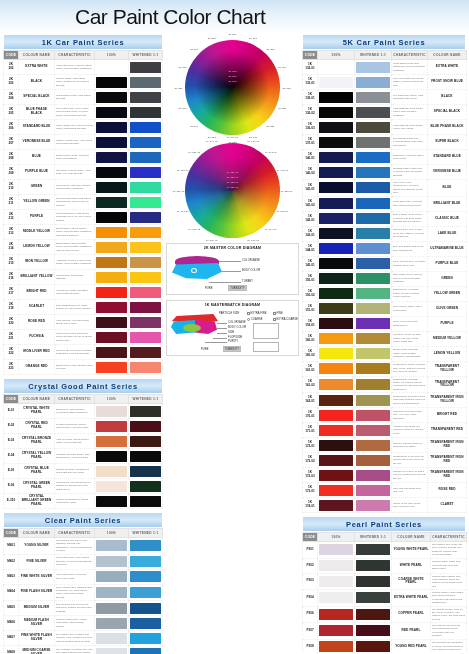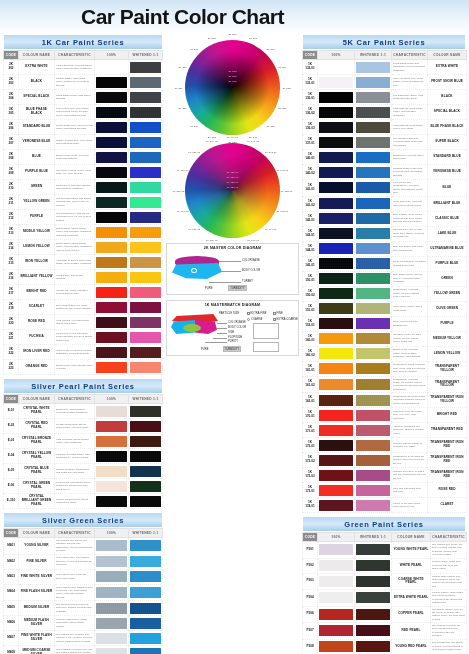--- a/index.html
+++ b/index.html
@@ -41,22 +41,22 @@
     width: 5px; height: 7px; background: #e8308a;
     transform: skewX(-14deg);
   }
   .logo-car { font-size: 13px; font-weight: bold; color: #1b54a8; letter-spacing: -0.3px; }
   .logo-charm { font-size: 10px; font-weight: bold; color: #1b54a8; letter-spacing: -0.2px; }
   .logo-cn {
     position: absolute; left: 14px; bottom: -6px;
     font-size: 5px; color: #e8308a; letter-spacing: 1px;
   }
   .title {
-    font-size: 21px; font-weight: bold; color: #141414;
-    margin-left: 26px; letter-spacing: -0.5px;
+    font-size: 21px; font-weight: normal; color: #141414;
+    margin-left: 20px; letter-spacing: -0.5px;
   }
 
   
   .cols { display: flex; position: relative; padding: 0 3px; gap: 3px; }
   .col-left  { width: 160px; flex: 0 0 160px; }
   .col-mid   { width: 133px; flex: 0 0 133px; }
   .col-right { width: 164px; flex: 0 0 164px; }
 
   
   .section { margin-bottom: 3px; }
@@ -438,21 +438,21 @@
               </td>
               <td class="w-chip sw">
                 <div class="chip" style="background: rgb(248, 133, 112);"></div>
               </td>
             </tr>
           </tbody>
       </table>
     </div>
 
     <div class="section">
-      <div class="sec-title">Silver Pearl Paint Series</div>
+      <div class="sec-title">Crystal Good Paint Series</div>
       <table class="ptab">
         <thead>
             <tr>
           <th class="code-h w-code">CODE</th>
           <th class="w-name">COLOUR NAME</th>
           <th class="w-char">CHARACTERISTIC</th>
           <th class="w-chip">100%</th>
           <th class="w-chip">WHITENED 1:1</th>
         </tr>
           </thead>
@@ -532,21 +532,21 @@
               </td>
               <td class="w-chip sw">
                 <div class="chip" style="background: rgb(10, 10, 10);"></div>
               </td>
             </tr>
           </tbody>
       </table>
     </div>
 
     <div class="section">
-      <div class="sec-title">Silver Green Series</div>
+      <div class="sec-title">Clear Paint Series</div>
       <table class="ptab">
         <thead>
             <tr>
           <th class="code-h w-code">CODE</th>
           <th class="w-name">COLOUR NAME</th>
           <th class="w-char">CHARACTERISTIC</th>
           <th class="w-chip">100%</th>
           <th class="w-chip">WHITENED 1:1</th>
         </tr>
           </thead>
@@ -1087,21 +1087,21 @@
                 <div class="chip" style="background: rgb(205, 123, 172);"></div>
               </td>
               <td class="charac r-char">Purple or the dark colour, deep and blue tone.</td>
               <td class="cname r-name">CLARET</td>
             </tr>
           </tbody>
       </table>
     </div>
 
     <div class="section">
-      <div class="sec-title">Green Paint Series</div>
+      <div class="sec-title">Pearl Paint Series</div>
       <table class="ptab">
         <thead>
             <tr>
           <th class="code-h r-code">CODE</th>
           <th class="r-chip">100%</th>
           <th class="r-chip">WHITENED 1:1</th>
           <th class="r-name">COLOUR NAME</th>
           <th class="r-char">CHARACTERISTIC</th>
         </tr>
           </thead>

